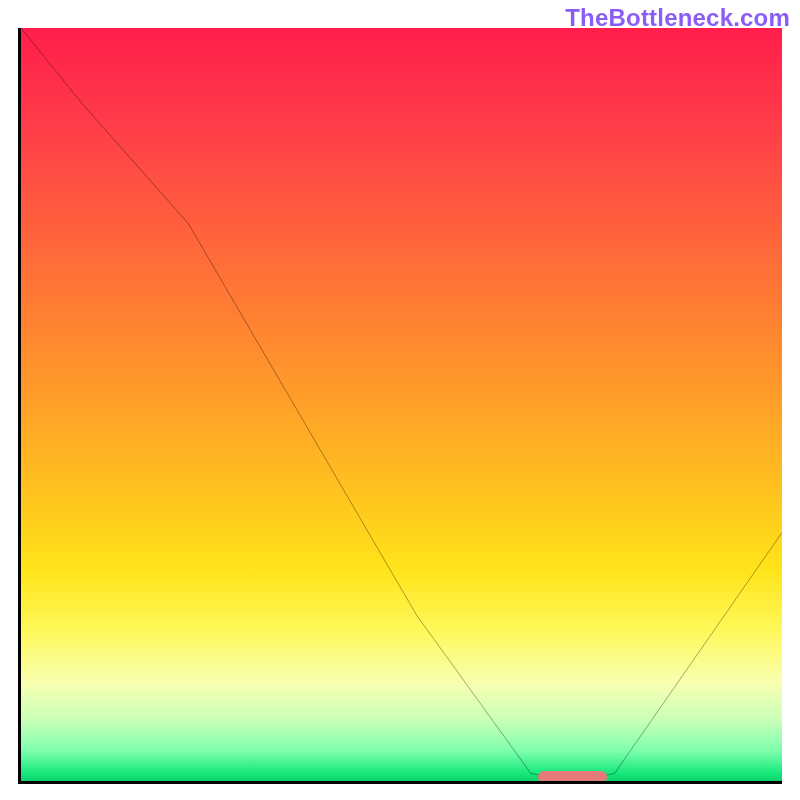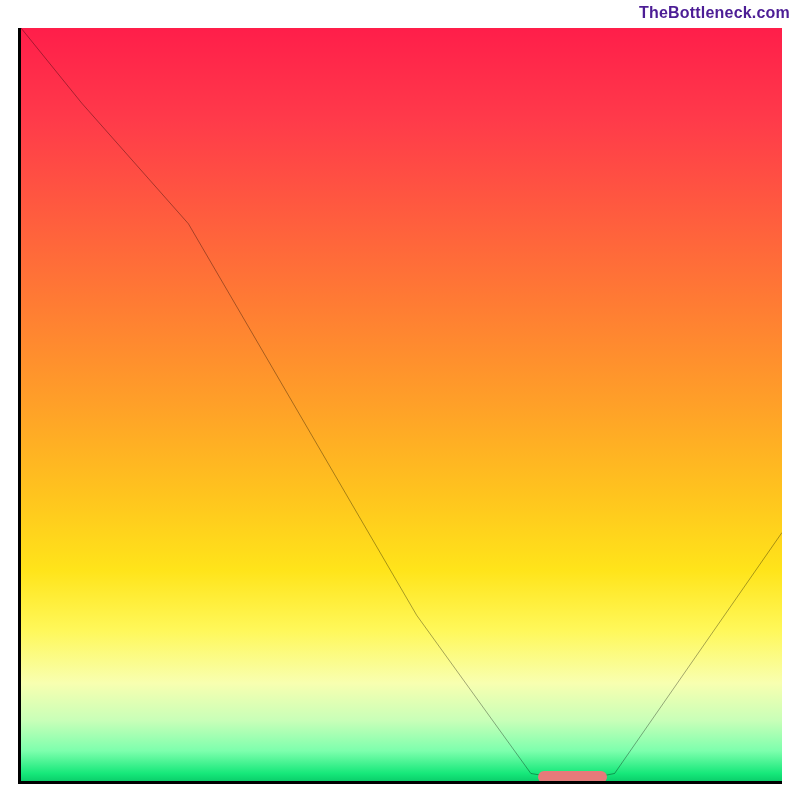--- a/index.html
+++ b/index.html
@@ -13,23 +13,23 @@
   }
   .stage {
     position: relative;
     width: 800px;
     height: 800px;
   }
   .watermark {
     position: absolute;
     top: 4px;
     right: 10px;
-    font-size: 16px;
+    font-size: 24px;
     font-weight: 600;
-    color: #4c1d95;
+    color: #8b5cf6;
     letter-spacing: 0.2px;
   }
   .plot {
     position: absolute;
     left: 18px;
     top: 28px;
     width: 764px;
     height: 756px;
     border-left: 3px solid #000;
     border-bottom: 3px solid #000;

